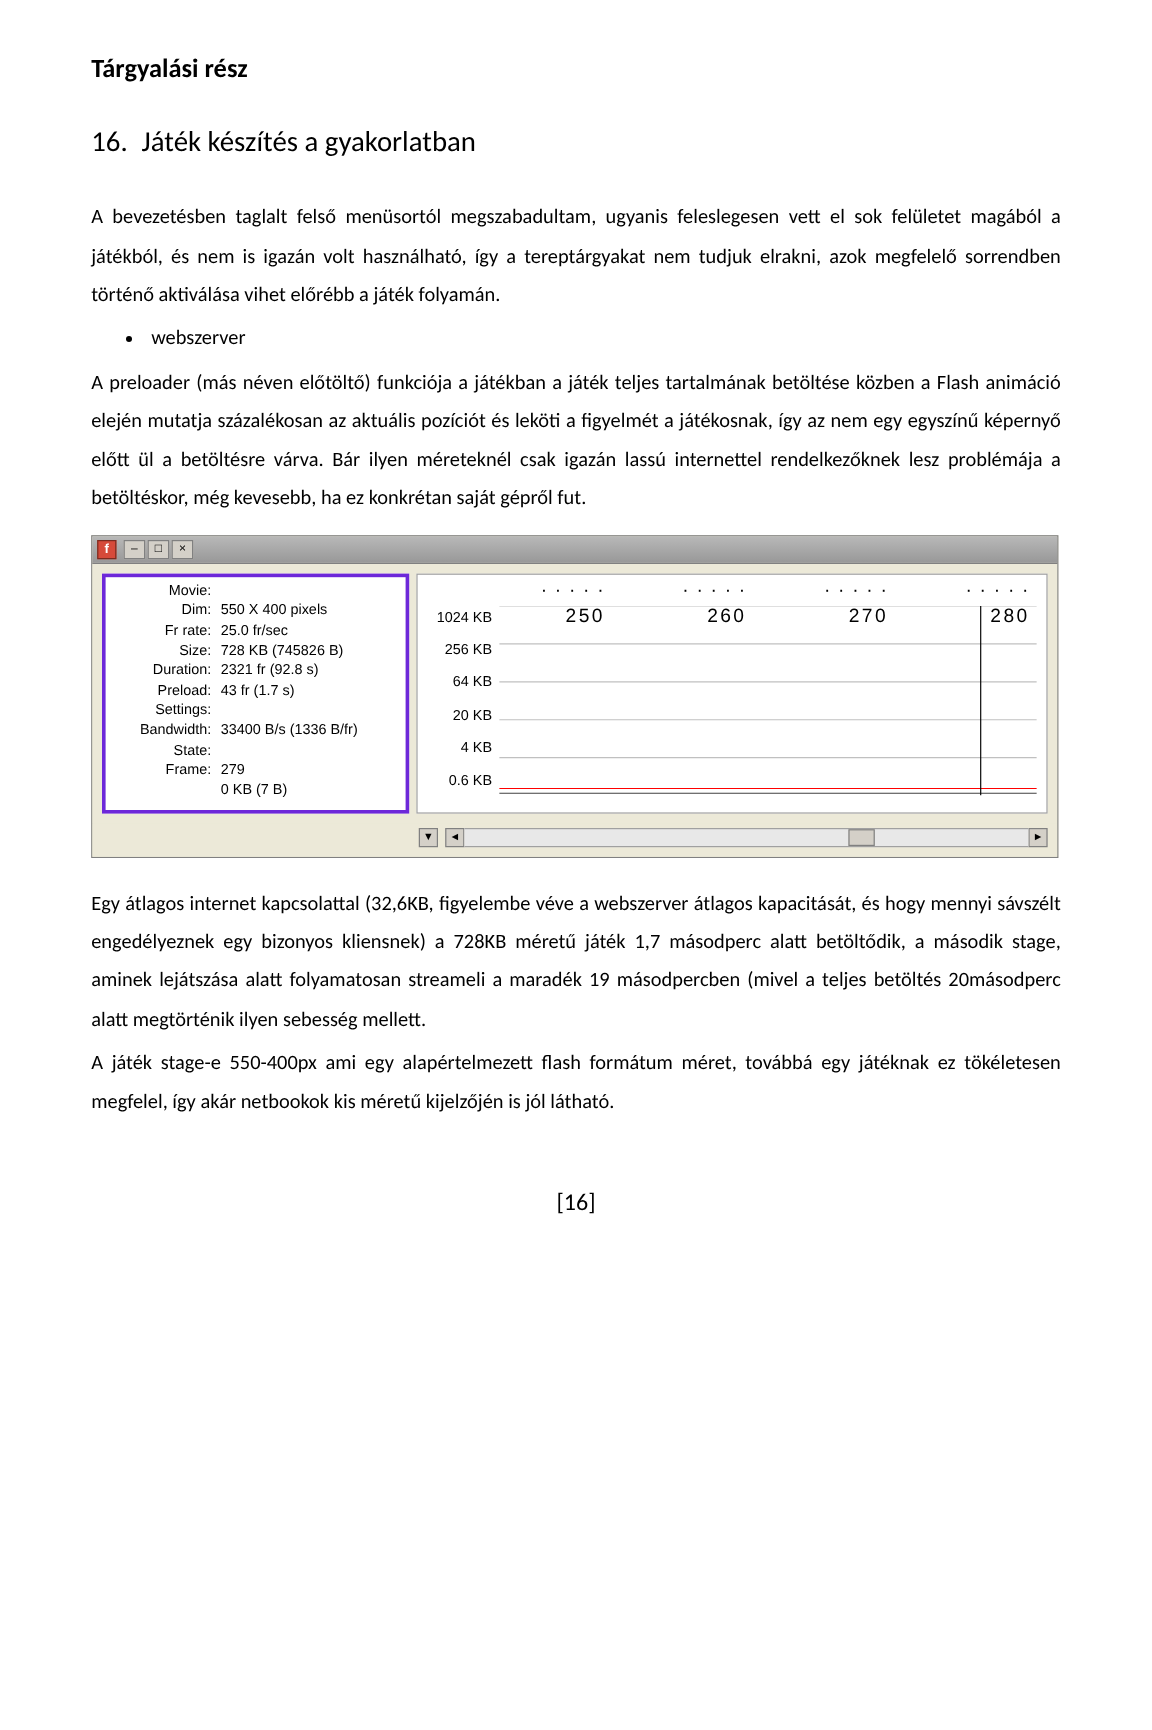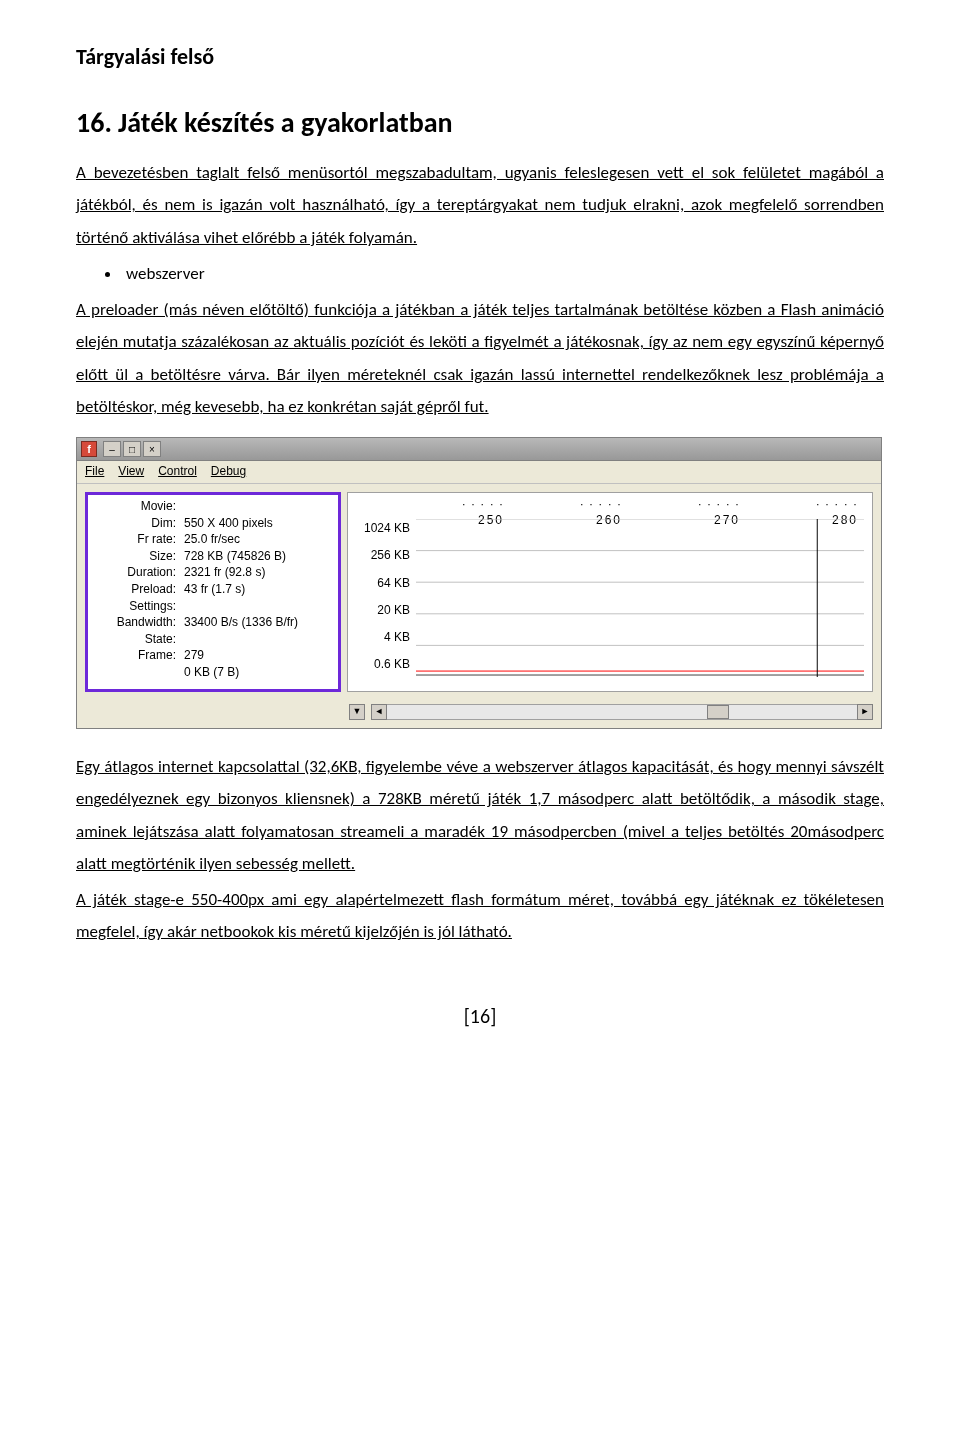--- a/index.html
+++ b/index.html
@@ -11,29 +11,28 @@
     padding: 36px 76px 40px 76px;
     font-size: 17px;
     line-height: 1.9;
   }
   h1.section-title {
     font-size: 22px;
     font-weight: bold;
     margin-bottom: 18px;
   }
   h2.heading {
-    font-size: 28px;
-    font-weight: bold;
-    margin-bottom: 8px;
+    font-size: 24px;
+    font-weight: normal;
+    margin-bottom: 24px;
   }
   h2.heading .num { display:inline-block; width:42px; }
   p.body-text {
     text-align: justify;
     margin-bottom: 4px;
-    text-decoration: underline;
   }
   ul.bullet { list-style: disc; margin: 4px 0 4px 46px; }
   ul.bullet li { padding-left: 4px; }
   .screenshot {
     margin: 14px 0 22px 0;
   }
   
   .win {
     width: 806px;
     border: 1px solid #808080;
@@ -92,21 +91,21 @@
   .graph-box {
     flex:1;
     background:#fff;
     border:1px solid #a0a0a0;
     position:relative;
     height: 200px;
   }
   .x-ticks {
     position:absolute; top:4px; right:0; left:68px;
     display:flex; justify-content:flex-end; gap:48px;
-    font-size:12px; color:#000;
+    font-size:16px; color:#000;
     padding-right:14px;
   }
   .x-ticks span { width:70px; text-align:right; letter-spacing:2px; }
   .x-ticks span::before{ content:"· · · · · "; color:#000; letter-spacing:1px;}
   .y-labels {
     position:absolute; left:4px; top:28px; bottom:18px;
     display:flex; flex-direction:column; justify-content:space-between;
     font-size:12px; text-align:right; width:58px;
   }
   .plot {
@@ -139,21 +138,21 @@
   }
   .page-num {
     text-align:center;
     margin-top: 48px;
     font-size:20px;
   }
 </style>
 </head>
 <body>
 
-<h1 class="section-title">Tárgyalási felső</h1>
+<h1 class="section-title">Tárgyalási rész</h1>
 
 <h2 class="heading">
   <span class="num">16.</span><span>Játék készítés a gyakorlatban</span>
 </h2>
 
 <p class="body-text">A bevezetésben taglalt felső menüsortól megszabadultam, ugyanis feleslegesen vett el sok felületet magából a játékból, és nem is igazán volt használható, így a tereptárgyakat nem tudjuk elrakni, azok megfelelő sorrendben történő aktiválása vihet előrébb a játék folyamán.</p>
 
 <ul class="bullet">
   <li>webszerver</li>
 </ul>
@@ -162,26 +161,20 @@
 
 <div class="screenshot">
   <div class="win">
     <div class="titlebar">
       <span class="tb-icon">f</span>
       <span class="tb-btns">
         <span class="tb-btn">–</span>
         <span class="tb-btn">□</span>
         <span class="tb-btn">×</span>
       </span>
-    </div>
-    <div class="menubar">
-      <span class="menuitem"><span class="ul">File</span></span>
-      <span class="menuitem"><span class="ul">View</span></span>
-      <span class="menuitem"><span class="ul">Control</span></span>
-      <span class="menuitem"><span class="ul">Debug</span></span>
     </div>
     <div class="panel">
       <div class="info-box">
         <div class="info-row">
             <span class="info-label">Movie:</span>
             <span></span>
           </div>
         <div class="info-row">
             <span class="info-label">Dim:</span>
             <span>550 X 400 pixels</span>

